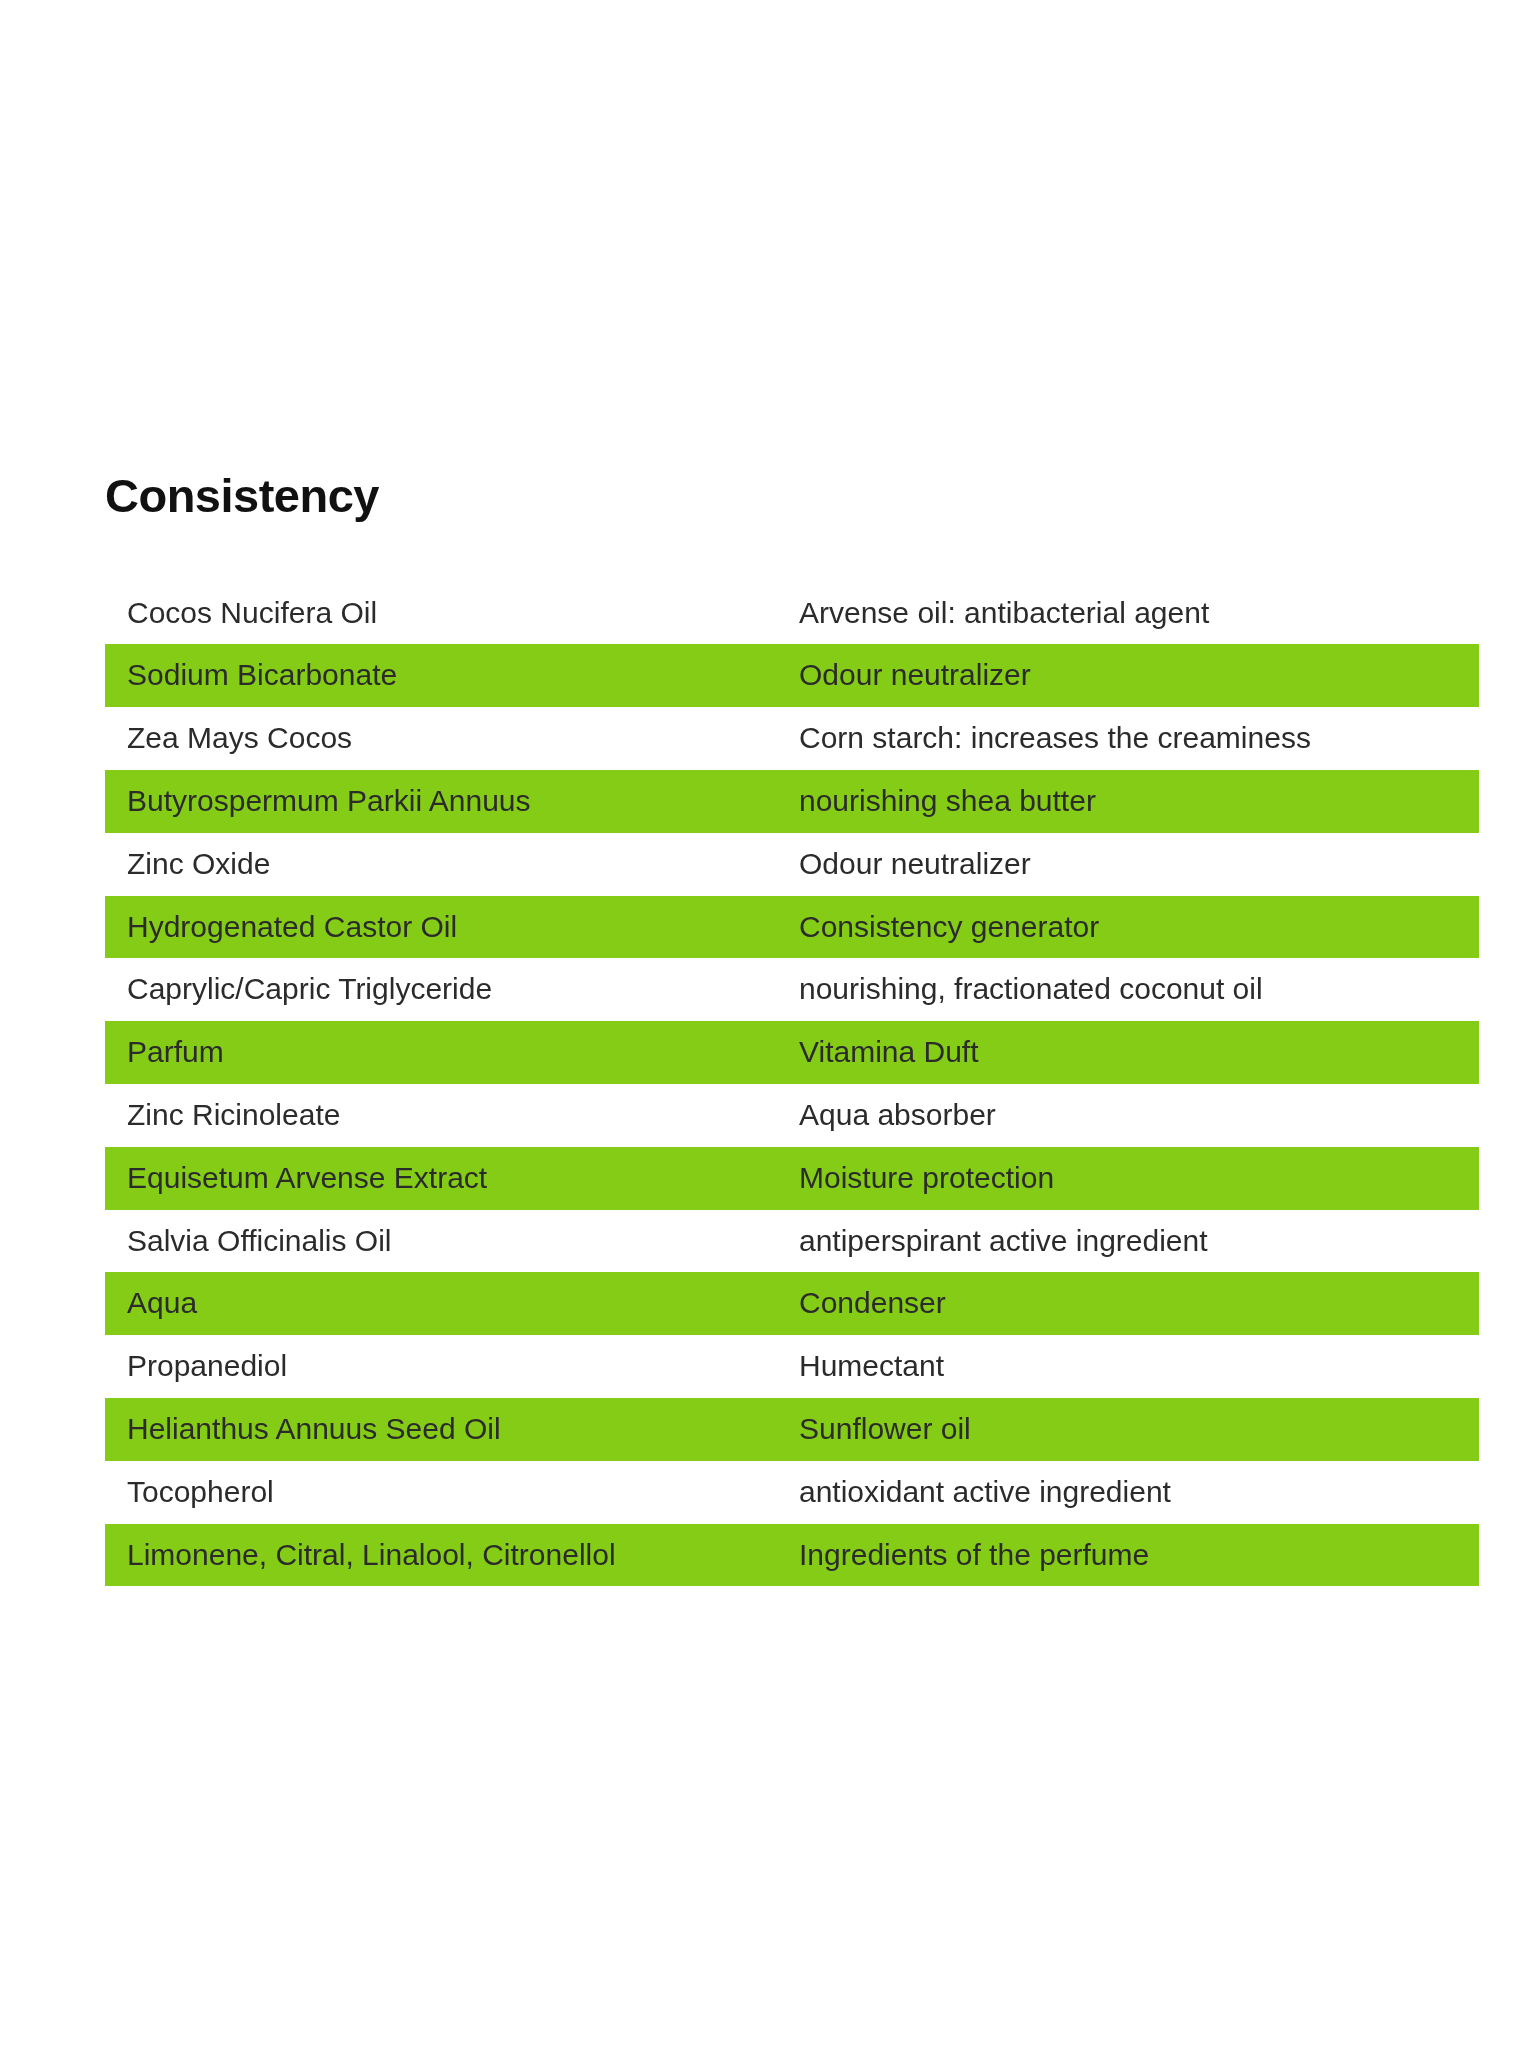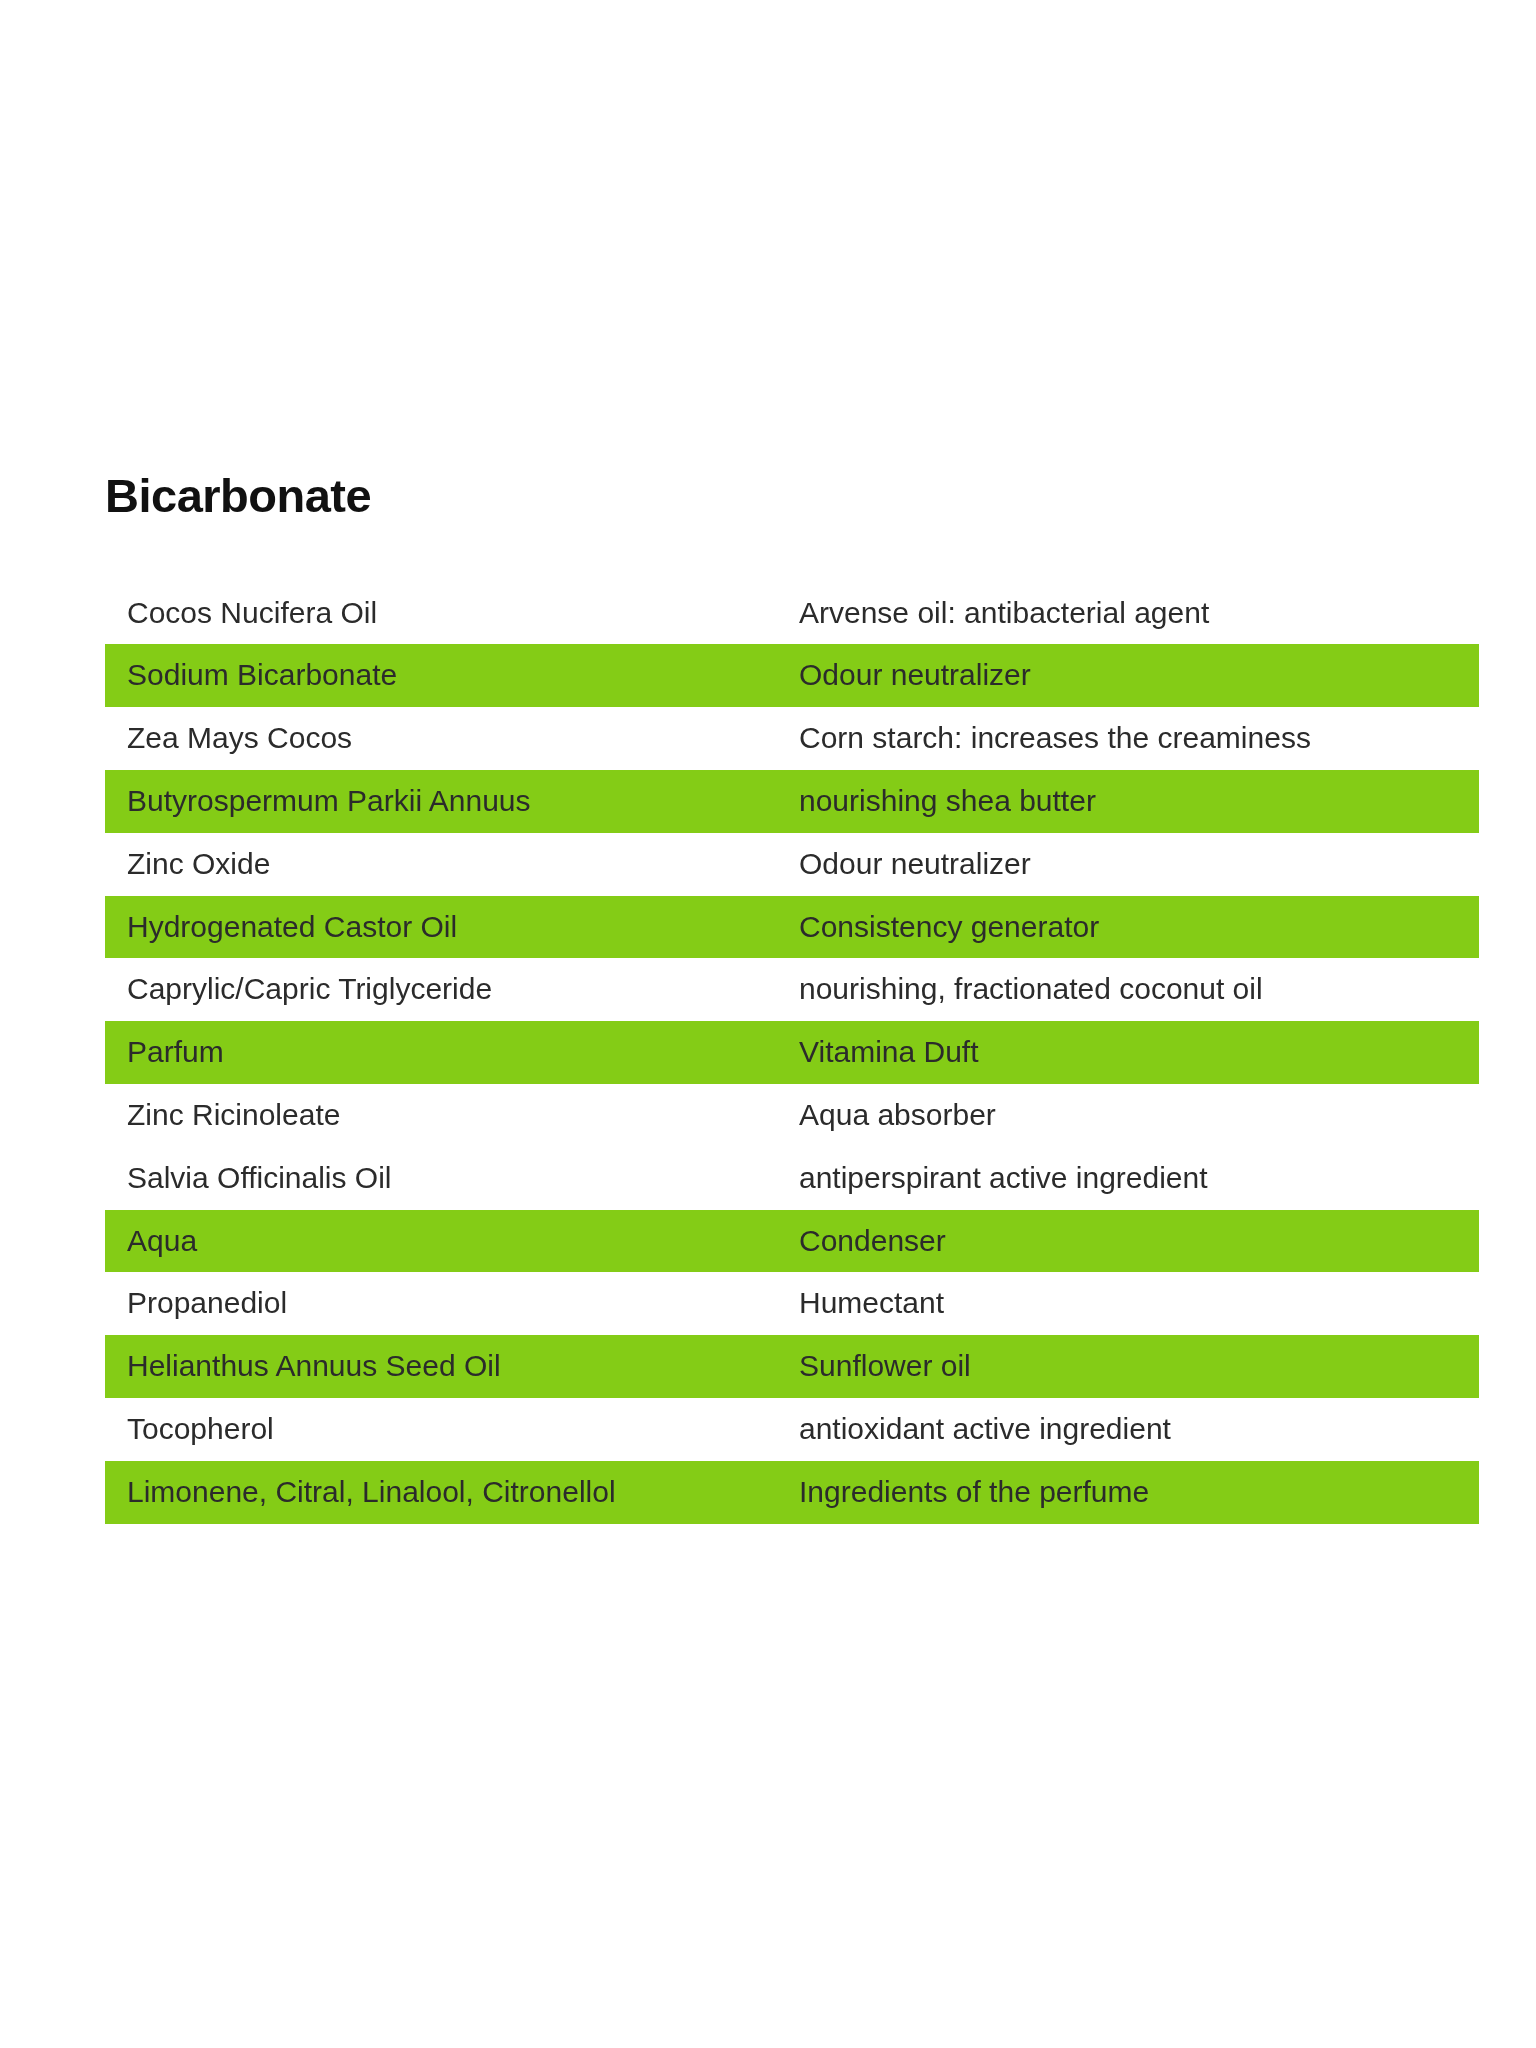--- a/index.html
+++ b/index.html
@@ -58,21 +58,21 @@
   }
   table.ingredients tr.alt {
     background: #84cc16;
   }
 </style>
 </head>
 <body>
 
 <div class="page">
   <div class="content">
-    <h1 class="title">Bicarbonate</h1>
+    <h1 class="title">Consistency</h1>
     <table class="ingredients">
       <tbody>
         <tr>
           <td class="name">Cocos Nucifera Oil</td>
           <td class="desc">Arvense oil: antibacterial agent</td>
         </tr>
         <tr class="alt">
           <td class="name">Sodium Bicarbonate</td>
           <td class="desc">Odour neutralizer</td>
         </tr>
@@ -97,20 +97,24 @@
           <td class="desc">nourishing, fractionated coconut oil</td>
         </tr>
         <tr class="alt">
           <td class="name">Parfum</td>
           <td class="desc">Vitamina Duft</td>
         </tr>
         <tr>
           <td class="name">Zinc Ricinoleate</td>
           <td class="desc">Aqua absorber</td>
         </tr>
+        <tr class="alt">
+          <td class="name">Equisetum Arvense Extract</td>
+          <td class="desc">Moisture protection</td>
+        </tr>
         <tr>
           <td class="name">Salvia Officinalis Oil</td>
           <td class="desc">antiperspirant active ingredient</td>
         </tr>
         <tr class="alt">
           <td class="name">Aqua</td>
           <td class="desc">Condenser</td>
         </tr>
         <tr>
           <td class="name">Propanediol</td>

